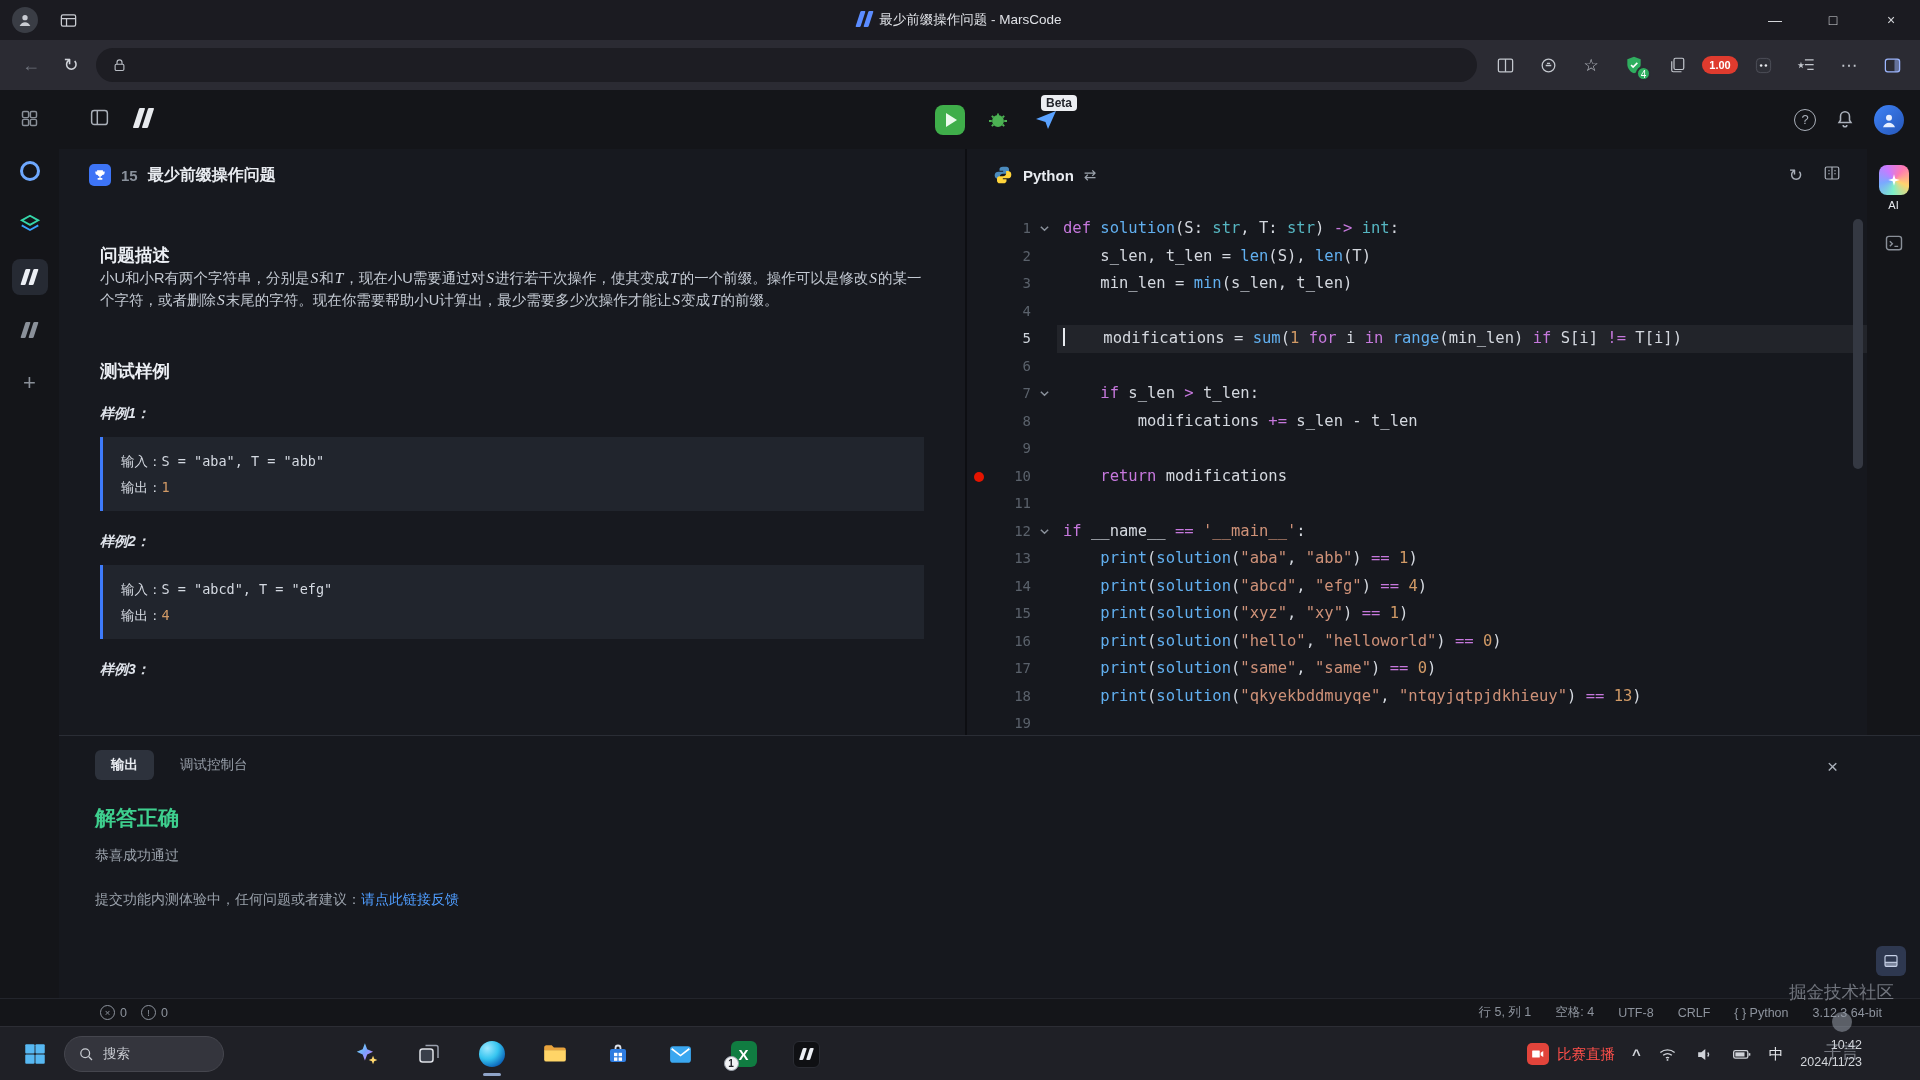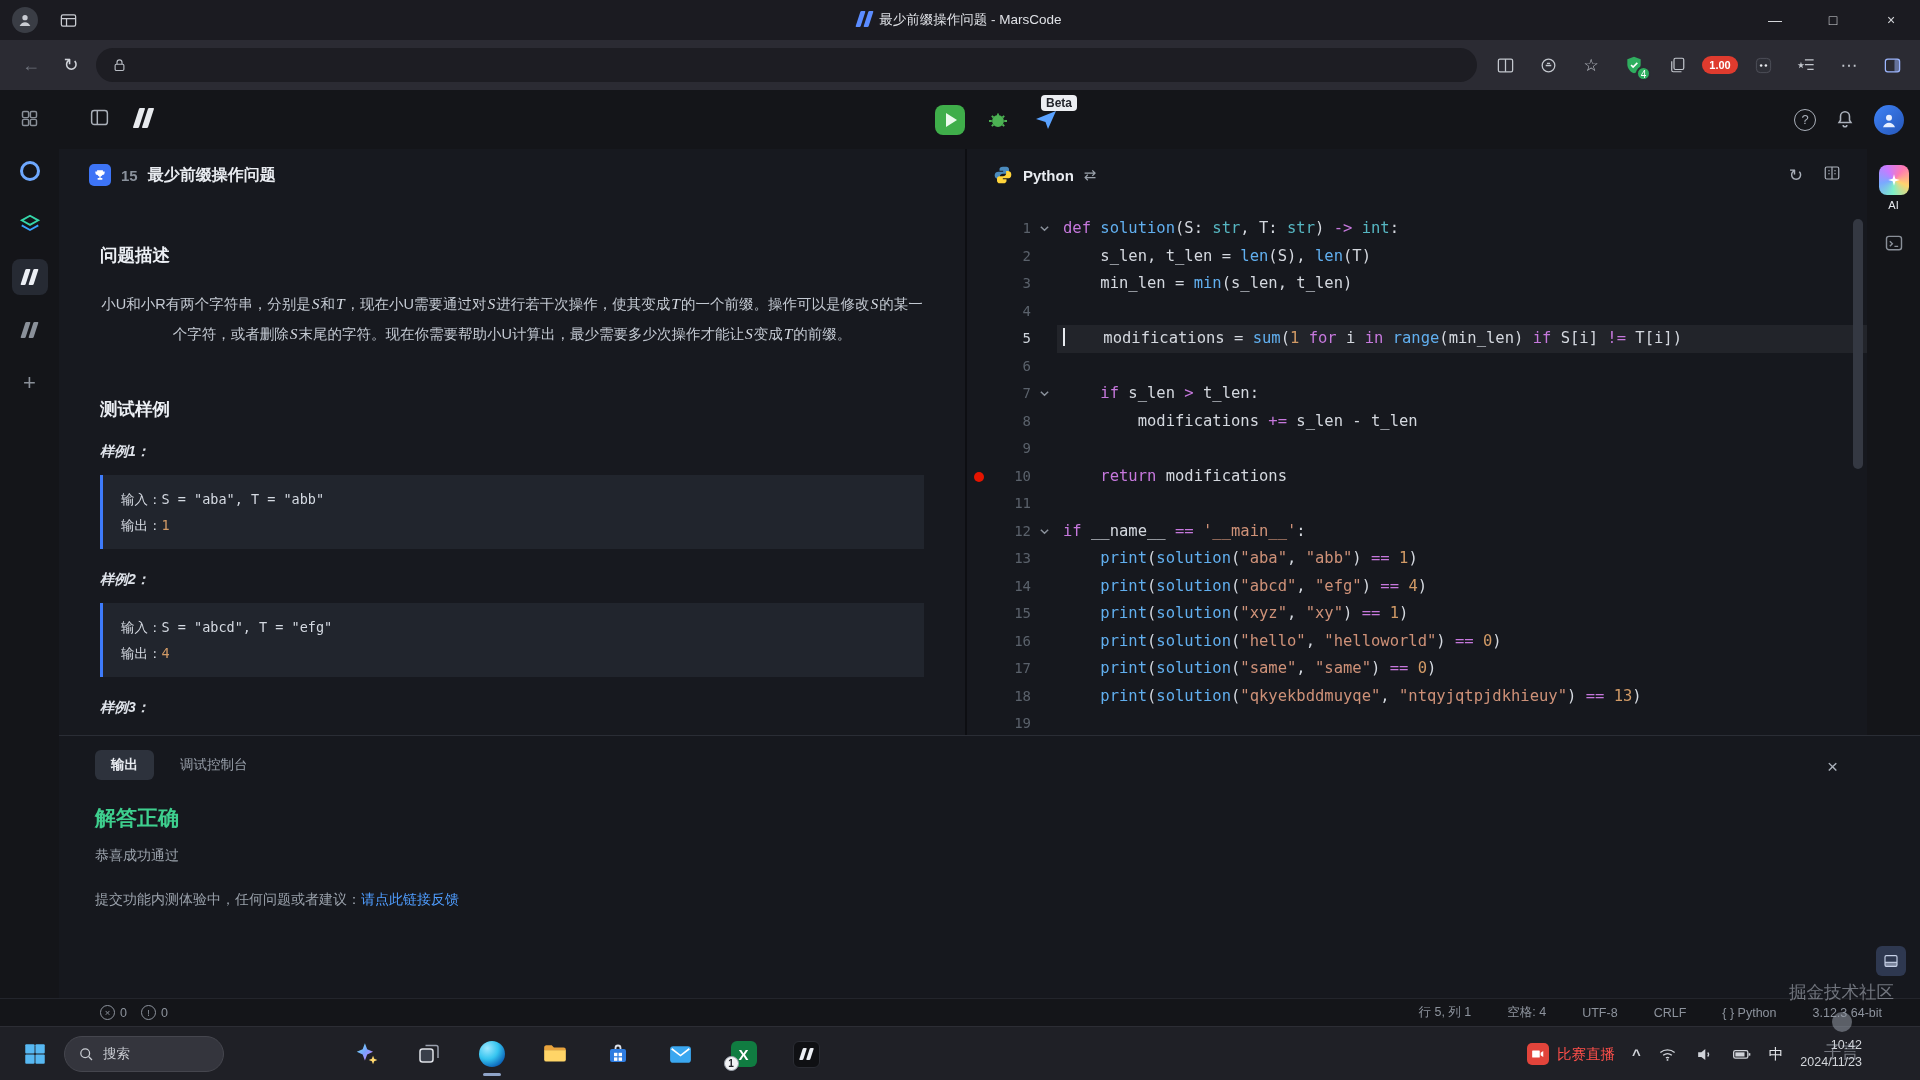--- a/index.html
+++ b/index.html
@@ -70,21 +70,21 @@
   .strip-ic{color:#8a9099;}
 
   
   .pp-header{height:52px;display:flex;align-items:center;gap:10px;padding:0 30px;}
   .prob-badge{width:22px;height:22px;border-radius:5px;background:#3d74f6;display:flex;align-items:center;justify-content:center;}
   .prob-num{color:#8a919c;font-size:15px;font-weight:bold;}
   .prob-title{color:#e9ecf1;font-size:16px;font-weight:bold;}
   .pp-content{padding:24px 41px 0;}
   .pp-h2{color:#eceff4;font-size:17.5px;font-weight:bold;margin:18px 0 0;}
   .pp-h2.first{margin-top:18px;}
-  .pp-desc{margin-top:22px;max-width:836px;color:#c3c9d2;font-size:14.5px;line-height:29px;text-align:center;}
+  .pp-desc{max-width:836px;color:#c3c9d2;font-size:14.5px;line-height:22px;}
   .mvar{font-family:"Liberation Serif",serif;font-style:italic;font-size:15.5px;padding:0 1px;color:#d8dde5;}
   .samples{margin-top:6px;}
   .samples .pp-h2{margin-top:48px;}
   .sample-label{margin-top:22px;color:#dfe3ea;font-size:14px;font-weight:bold;font-style:italic;}
   .sample-block{margin-top:14px;max-width:836px;background:#21252d;border-left:3px solid #3e7bfa;padding:11px 18px;
     font-family:"DejaVu Sans Mono",monospace;font-size:13.5px;color:#d5dae2;line-height:26px;}
   .sample-num{color:#d19a66;}
 
   
   .cp-header{height:52px;display:flex;align-items:center;gap:10px;padding:0 26px;}
@@ -120,21 +120,21 @@
   .panel-pos-btn{position:absolute;right:14px;bottom:22px;width:30px;height:30px;border-radius:6px;background:#2e3850;
     display:flex;align-items:center;justify-content:center;}
 
   
   .statusbar{position:absolute;left:0;right:0;top:908px;height:28px;background:#141519;border-top:1px solid #23252c;
     display:flex;align-items:center;color:#8d939d;font-size:12.5px;}
   .st-left{display:flex;align-items:center;gap:14px;margin-left:100px;}
   .st-pair{display:flex;align-items:center;gap:5px;}
   .st-circ{width:15px;height:15px;border:1.2px solid #8d939d;border-radius:50%;display:inline-flex;align-items:center;justify-content:center;
     font-size:9.5px;line-height:1;}
-  .st-right{margin-left:auto;display:flex;align-items:center;gap:36px;margin-right:38px;}
+  .st-right{margin-left:auto;display:flex;align-items:center;gap:24px;margin-right:38px;}
 
   
   .taskbar{position:absolute;left:0;right:0;bottom:0;height:54px;background:#1f2026;border-top:1px solid #2c2d34;}
   .tk-start{position:absolute;left:22px;top:14px;width:26px;height:26px;}
   .tk-search{position:absolute;left:64px;top:9px;width:160px;height:36px;border-radius:18px;background:#34353d;border:1px solid #45464e;
     display:flex;align-items:center;gap:9px;padding:0 13px;color:#c9ccd2;font-size:13.5px;}
   .tk-icons{position:absolute;left:352px;top:0;height:54px;display:flex;align-items:center;gap:36px;}
   .tk-ic{position:relative;width:27px;height:27px;display:flex;align-items:center;justify-content:center;}
   .tk-ic.active::after{content:'';position:absolute;bottom:-8px;left:50%;transform:translateX(-50%);width:18px;height:3px;border-radius:2px;background:#8fa4c8;}
   .edge-circ{width:26px;height:26px;border-radius:50%;background:radial-gradient(circle at 32% 28%,#9fe8ff,#36c5f0 42%,#0b63b8 78%,#083a6b);}

